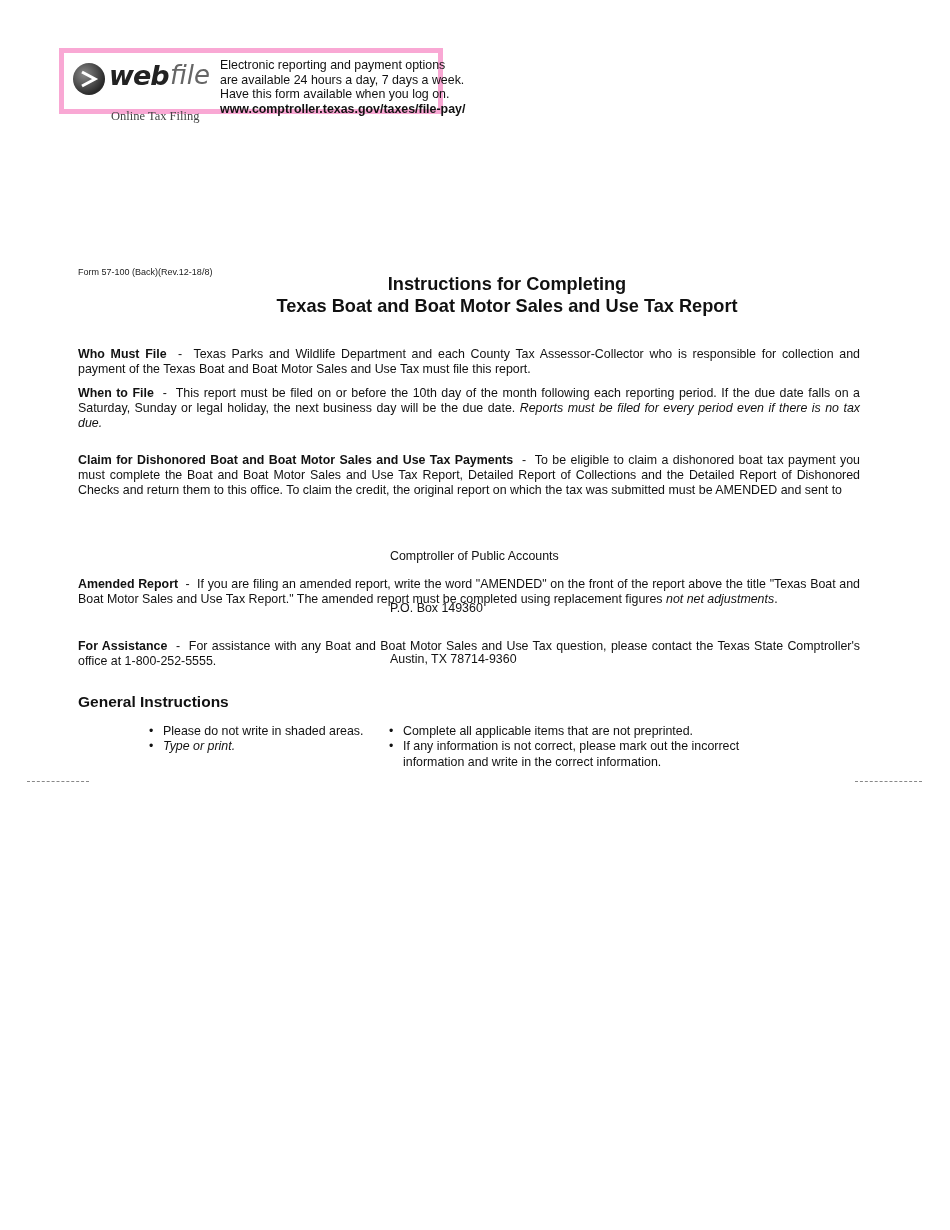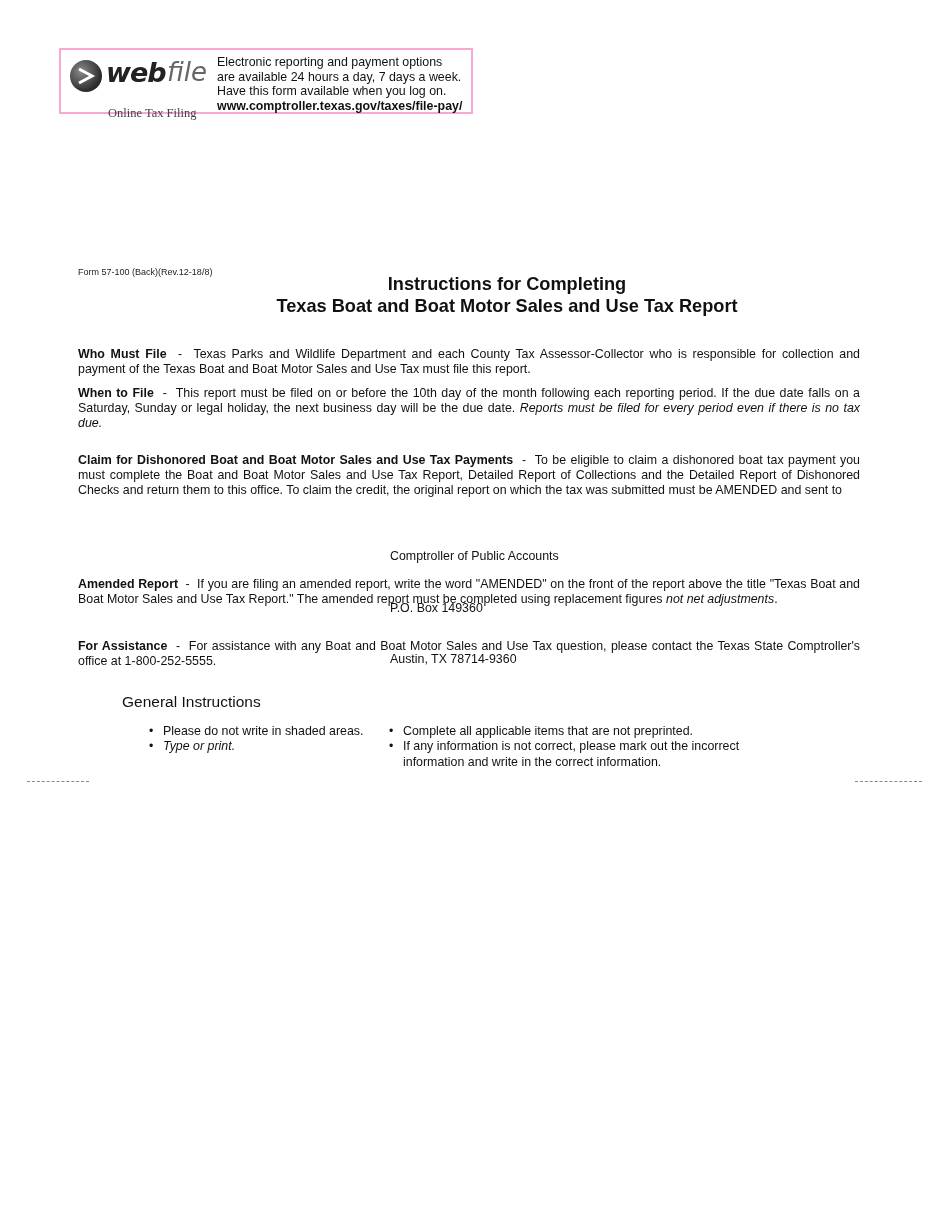--- a/index.html
+++ b/index.html
@@ -1,19 +1,19 @@
 <!DOCTYPE html>
 <html><head>
 <meta charset="utf-8">
 <style>
   html, body { margin: 0; padding: 0; background: #ffffff; }
   body { width: 950px; height: 1230px; position: relative; overflow: hidden;
          font-family: "Liberation Sans", sans-serif; color: #111; }
-  .webfile-box { position: absolute; left: 59px; top: 48px; width: 414px; height: 66px;
-                 border: 2px solid #f9a8d4; box-sizing: border-box; background: #fff; }
+  .webfile-box { position: absolute; left: 59px; top: 48px; width: 384px; height: 66px;
+                 border: 5px solid #f9a8d4; box-sizing: border-box; background: #fff; }
   .logo { position: absolute; left: 9px; top: 8px; width: 140px; height: 52px; }
   .logo-circle { position: absolute; left: 0; top: 2px; width: 32px; height: 32px; border-radius: 50%;
                  background: radial-gradient(circle at 35% 35%, #8a8a8a, #2a2a2a 70%); }
   .logo-circle svg { position: absolute; left: 6px; top: 7px; }
   .logo-web { position: absolute; left: 36px; top: -1px; font-family: "DejaVu Sans", sans-serif;
               font-weight: bold; font-style: italic; font-size: 27px; color: #222; letter-spacing: -1px; }
   .logo-file { position: absolute; left: 97px; top: -1px; font-family: "DejaVu Sans", sans-serif;
                font-style: italic; font-size: 26px; color: #666; font-weight: normal; }
   .logo-sub { position: absolute; left: 38px; top: 36px; font-family: "Liberation Serif", serif;
               font-size: 12.5px; color: #444; white-space: nowrap; margin-top: 12px; }
@@ -32,21 +32,21 @@
   .section b { font-weight: bold; }
   .section i { font-style: italic; }
   .s-who { top: 347px; }
   .s-when { top: 386px; }
   .s-claim { top: 453px; }
   .s-amend { top: 577px; }
   .s-assist { top: 639px; }
   .address { position: absolute; left: 390px; top: 513px; font-size: 12.4px; line-height: 15.5px; }
   .address div { white-space: nowrap; margin-top: 36px; }
 
-  .gen-title { position: absolute; left: 78px; top: 693px; font-weight: normal; font-size: 15.5px; margin-left: 44px; }
+  .gen-title { position: absolute; left: 78px; top: 693px; font-weight: bold; font-size: 15.5px; }
   .bullets { position: absolute; top: 724px; font-size: 12.4px; line-height: 15.3px; }
   .bullets-left { left: 149px; width: 230px; }
   .bullets-right { left: 389px; width: 370px; }
   .bullet { position: relative; padding-left: 14px; }
   .bullet .dot { position: absolute; left: 0; top: 0; }
   .dash-left { position: absolute; left: 27px; top: 781px; width: 62px; border-top: 1px dashed #888; }
   .dash-right { position: absolute; left: 855px; top: 781px; width: 67px; border-top: 1px dashed #888; }
 </style>
 </head>
 <body>

